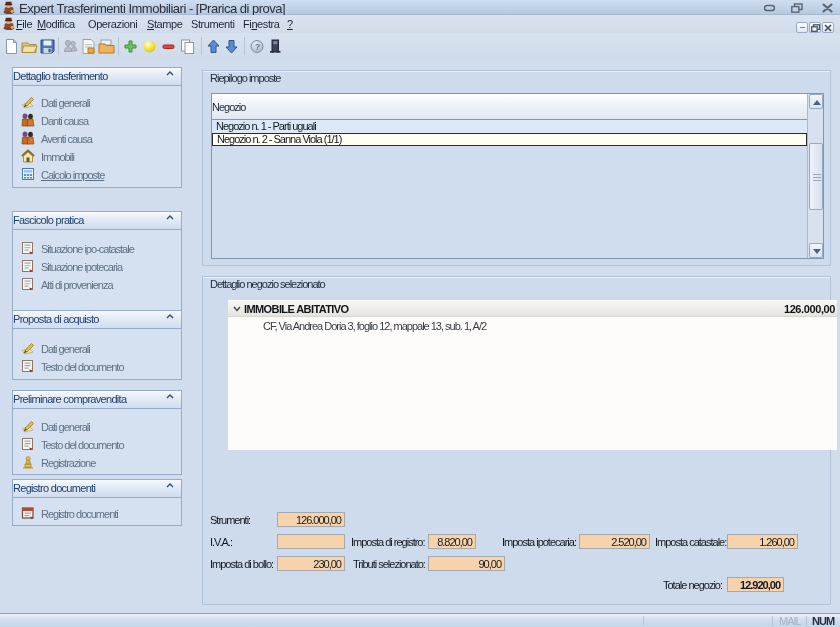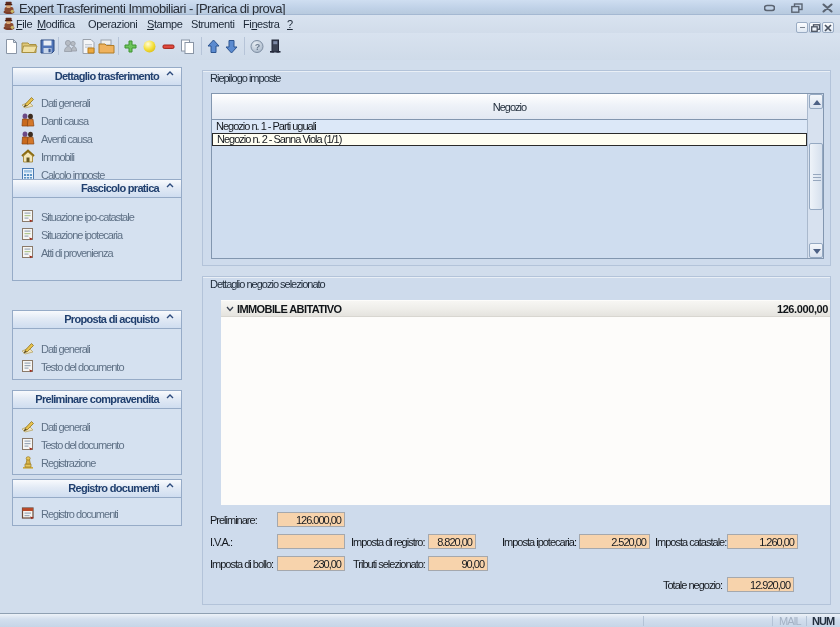--- a/index.html
+++ b/index.html
@@ -14,39 +14,39 @@
 
 .mdib{position:absolute;top:7px;width:12px;height:11px;background:linear-gradient(#fbfcfe,#dfe8f3);border:1px solid #9aacc4;border-radius:2px;color:#3d4654;font-size:9px;line-height:9px;text-align:center}
 
 #toolbar{left:0;top:33px;width:840px;height:27px;background:linear-gradient(#d8e2ef,#cfdbe9)}
 .tbtn{position:absolute;top:5px;width:17px;height:17px}
 .tsep{position:absolute;top:4px;width:1px;height:18px;background:#b6c4d8}
 
 #main{left:0;top:60px;width:840px;height:553px;background:#d1ddec}
 
 .panel{position:absolute;left:12px;width:170px;border:1px solid #96abc7;background:#d5e1f0}
-.phead{height:18px;background:linear-gradient(#f8fafd,#e2eaf5 45%,#cfddf0);border-bottom:1px solid #96abc7;text-align:right;font-weight:bold;letter-spacing:-0.7px;color:#21406f;line-height:17px;position:relative;padding-right:22px}
+.phead{height:18px;background:linear-gradient(#f8fafd,#e2eaf5 45%,#cfddf0);border-bottom:1px solid #96abc7;text-align:left;font-weight:normal;letter-spacing:-0.7px;color:#21406f;line-height:17px;position:relative;padding-right:22px}
 .pchev{position:absolute;right:7px;top:3px}
 .pitem{position:absolute;left:0;width:100%;height:18px;color:#5f7186}
 .pitem .txt{position:absolute;left:28px;top:3px}
 .pitem svg{position:absolute;left:8px;top:1px}
 
 .gbox{position:absolute;left:202px;width:629px;border:1px solid #b3c3d9;background:#cedbec;box-shadow:inset 0 1px 0 rgba(255,255,255,.55)}
 .glabel{position:absolute;left:7px;top:1px;color:#222e3c}
 
 #tbl{position:absolute;left:8px;top:22px;width:613px;height:166px;border:1px solid #8296af;background:#cfddef}
-#tblhead{position:absolute;left:0;top:0;width:595px;height:26px;background:linear-gradient(#ffffff,#eef2f8 45%,#e2e8f2);border-bottom:1px solid #8296af;text-align:center;line-height:26px;color:#222e3c}
+#tblhead{position:absolute;left:0;top:0;width:595px;height:26px;background:linear-gradient(#ffffff,#eef2f8 45%,#e2e8f2);border-bottom:1px solid #8296af;text-align:left;line-height:26px;color:#222e3c}
 .trow{position:absolute;left:0;width:595px;height:13px;line-height:13px;padding-left:4px;color:#15191f}
 
 #vsb{position:absolute;right:0;top:0;width:16px;height:164px;background:#d7e1ef;border-left:1px solid #aab9cd}
 .sbtn{position:absolute;left:1px;width:14px;height:15px;background:linear-gradient(#f4f7fb,#d9e2ef);border:1px solid #95a9c2;border-radius:2px}
 .sbtn svg{position:absolute;left:3px;top:5px}
 #sthumb{position:absolute;left:1px;top:49px;width:14px;height:67px;background:linear-gradient(90deg,#eef3f9,#d6e0ed);border:1px solid #95a9c2;border-radius:2px}
 
-#detail{position:absolute;left:18px;top:23px;width:609px;height:205px;background:#fdfcfa}
+#detail{position:absolute;left:25px;top:23px;width:609px;height:150px;background:#fdfcfa}
 #dethead{position:absolute;left:0;top:1px;width:100%;height:16px;background:linear-gradient(#f7f6f3,#efeeea 50%,#e5e3de);border-bottom:1px solid #d8d6d0}
 
 .flabel{position:absolute;color:#15191f}
 .field{position:absolute;height:15px;background:#f7d3ac;border:1px solid #a5a8ad;text-align:right;padding:1px 3px 0 0;color:#15191f}
 
 #statusbar{left:0;top:613px;width:840px;height:14px;background:linear-gradient(#edf2f8,#d3dfee 40%,#c6d5e7);border-top:1px solid #8fa0b2}
 .ssep{position:absolute;top:2px;width:1px;height:10px;background:#b4c3d6}
 </style></head>
 <body>
 <div class="abs" id="titlebar">
@@ -226,21 +226,21 @@
             <rect x="9" y="7" width="2" height="2"></rect>
             <rect x="3" y="10" width="2.2" height="1.6"></rect>
             <rect x="6" y="10" width="2.2" height="1.6"></rect>
             <rect x="9" y="10" width="2" height="1.6"></rect>
           </g>
         </svg>
         <span class="txt" style="text-decoration:underline">Calcolo imposte</span>
       </div>
  </div>
 
- <div class="panel" style="top:119px;height:102px">
+ <div class="panel" style="top:151px;height:102px">
   <div class="phead">Fascicolo pratica<svg class="pchev" width="8" height="5" viewBox="0 0 8 5">
           <path d="M1 4 L4 1 L7 4" fill="none" stroke="#2c4a7c" stroke-width="1.4"></path>
         </svg></div>
   <div class="pitem" style="top:28px">
         <svg width="14" height="14" viewBox="0 0 14 14">
           <rect x="1.5" y="1.5" width="10" height="11" fill="#f6f6f4" stroke="#8a7a6a" stroke-width="1"></rect>
           <rect x="3.5" y="3.5" width="6" height="1.2" fill="#9aa8b8"></rect>
           <rect x="3.5" y="6" width="6" height="1.2" fill="#b0c890"></rect>
           <rect x="3.5" y="8.5" width="4" height="1.2" fill="#9aa8b8"></rect>
           <path d="M8 10.5 l3.5 1 -1.8 1.8 z" fill="#a02818"></path>
@@ -373,37 +373,38 @@
  <div class="gbox" style="top:216px;height:329px">
   <div class="glabel">Dettaglio negozio selezionato</div>
   <div id="detail">
    <div id="dethead">
     <svg style="position:absolute;left:5px;top:5px" width="8" height="6" viewBox="0 0 8 6">
             <path d="M1 1 L4 4.5 L7 1" fill="none" stroke="#3a4250" stroke-width="1.3"></path>
           </svg>
     <div style="position:absolute;left:16px;top:2px;font-weight:bold;letter-spacing:-0.6px;color:#101418">IMMOBILE ABITATIVO</div>
     <div style="position:absolute;right:2px;top:2px;font-weight:bold;letter-spacing:-0.4px;color:#101418">126.000,00</div>
    </div>
+   <div style="position:absolute;left:35px;top:20px;color:#3a3f46">CF, Via Andrea Doria 3, foglio 12, mappale 13, sub. 1, A/2</div>
   </div>
-  <div class="flabel" style="left:7px;top:237px">Preliminare:</div>
+  <div class="flabel" style="left:7px;top:237px">Strumenti:</div>
   <div class="field" style="left:74px;top:235px;width:68px">126.000,00</div>
   <div class="flabel" style="left:7px;top:259px">I.V.A.:</div>
   <div class="field" style="left:74px;top:257px;width:68px"></div>
   <div class="flabel" style="left:148px;top:259px">Imposta di registro:</div>
   <div class="field" style="left:225px;top:257px;width:48px">8.820,00</div>
   <div class="flabel" style="left:299px;top:259px">Imposta ipotecaria:</div>
   <div class="field" style="left:376px;top:257px;width:71px">2.520,00</div>
   <div class="flabel" style="left:452px;top:259px">Imposta catastale:</div>
   <div class="field" style="left:524px;top:257px;width:71px">1.260,00</div>
   <div class="flabel" style="left:7px;top:281px">Imposta di bollo:</div>
   <div class="field" style="left:74px;top:279px;width:68px">230,00</div>
   <div class="flabel" style="left:150px;top:281px">Tributi selezionato:</div>
-  <div class="field" style="left:225px;top:279px;width:60px">90,00</div>
+  <div class="field" style="left:225px;top:279px;width:77px">90,00</div>
   <div class="flabel" style="left:440px;top:302px;width:79px;text-align:right">Totale negozio:</div>
-  <div class="field" style="left:524px;top:300px;width:67px;font-weight:normal">12.920,00</div>
+  <div class="field" style="left:524px;top:300px;width:57px;font-weight:bold">12.920,00</div>
  </div>
 </div>
 <div class="abs" id="statusbar">
  <div class="ssep" style="left:643px"></div>
  <div class="ssep" style="left:772px"></div>
  <div class="ssep" style="left:806px"></div>
  <div class="abs" style="left:779px;top:1px;color:#a4b2c4">MAIL</div>
  <div class="abs" style="left:812px;top:1px;color:#232f3e;font-weight:bold">NUM</div>
 </div>
 

